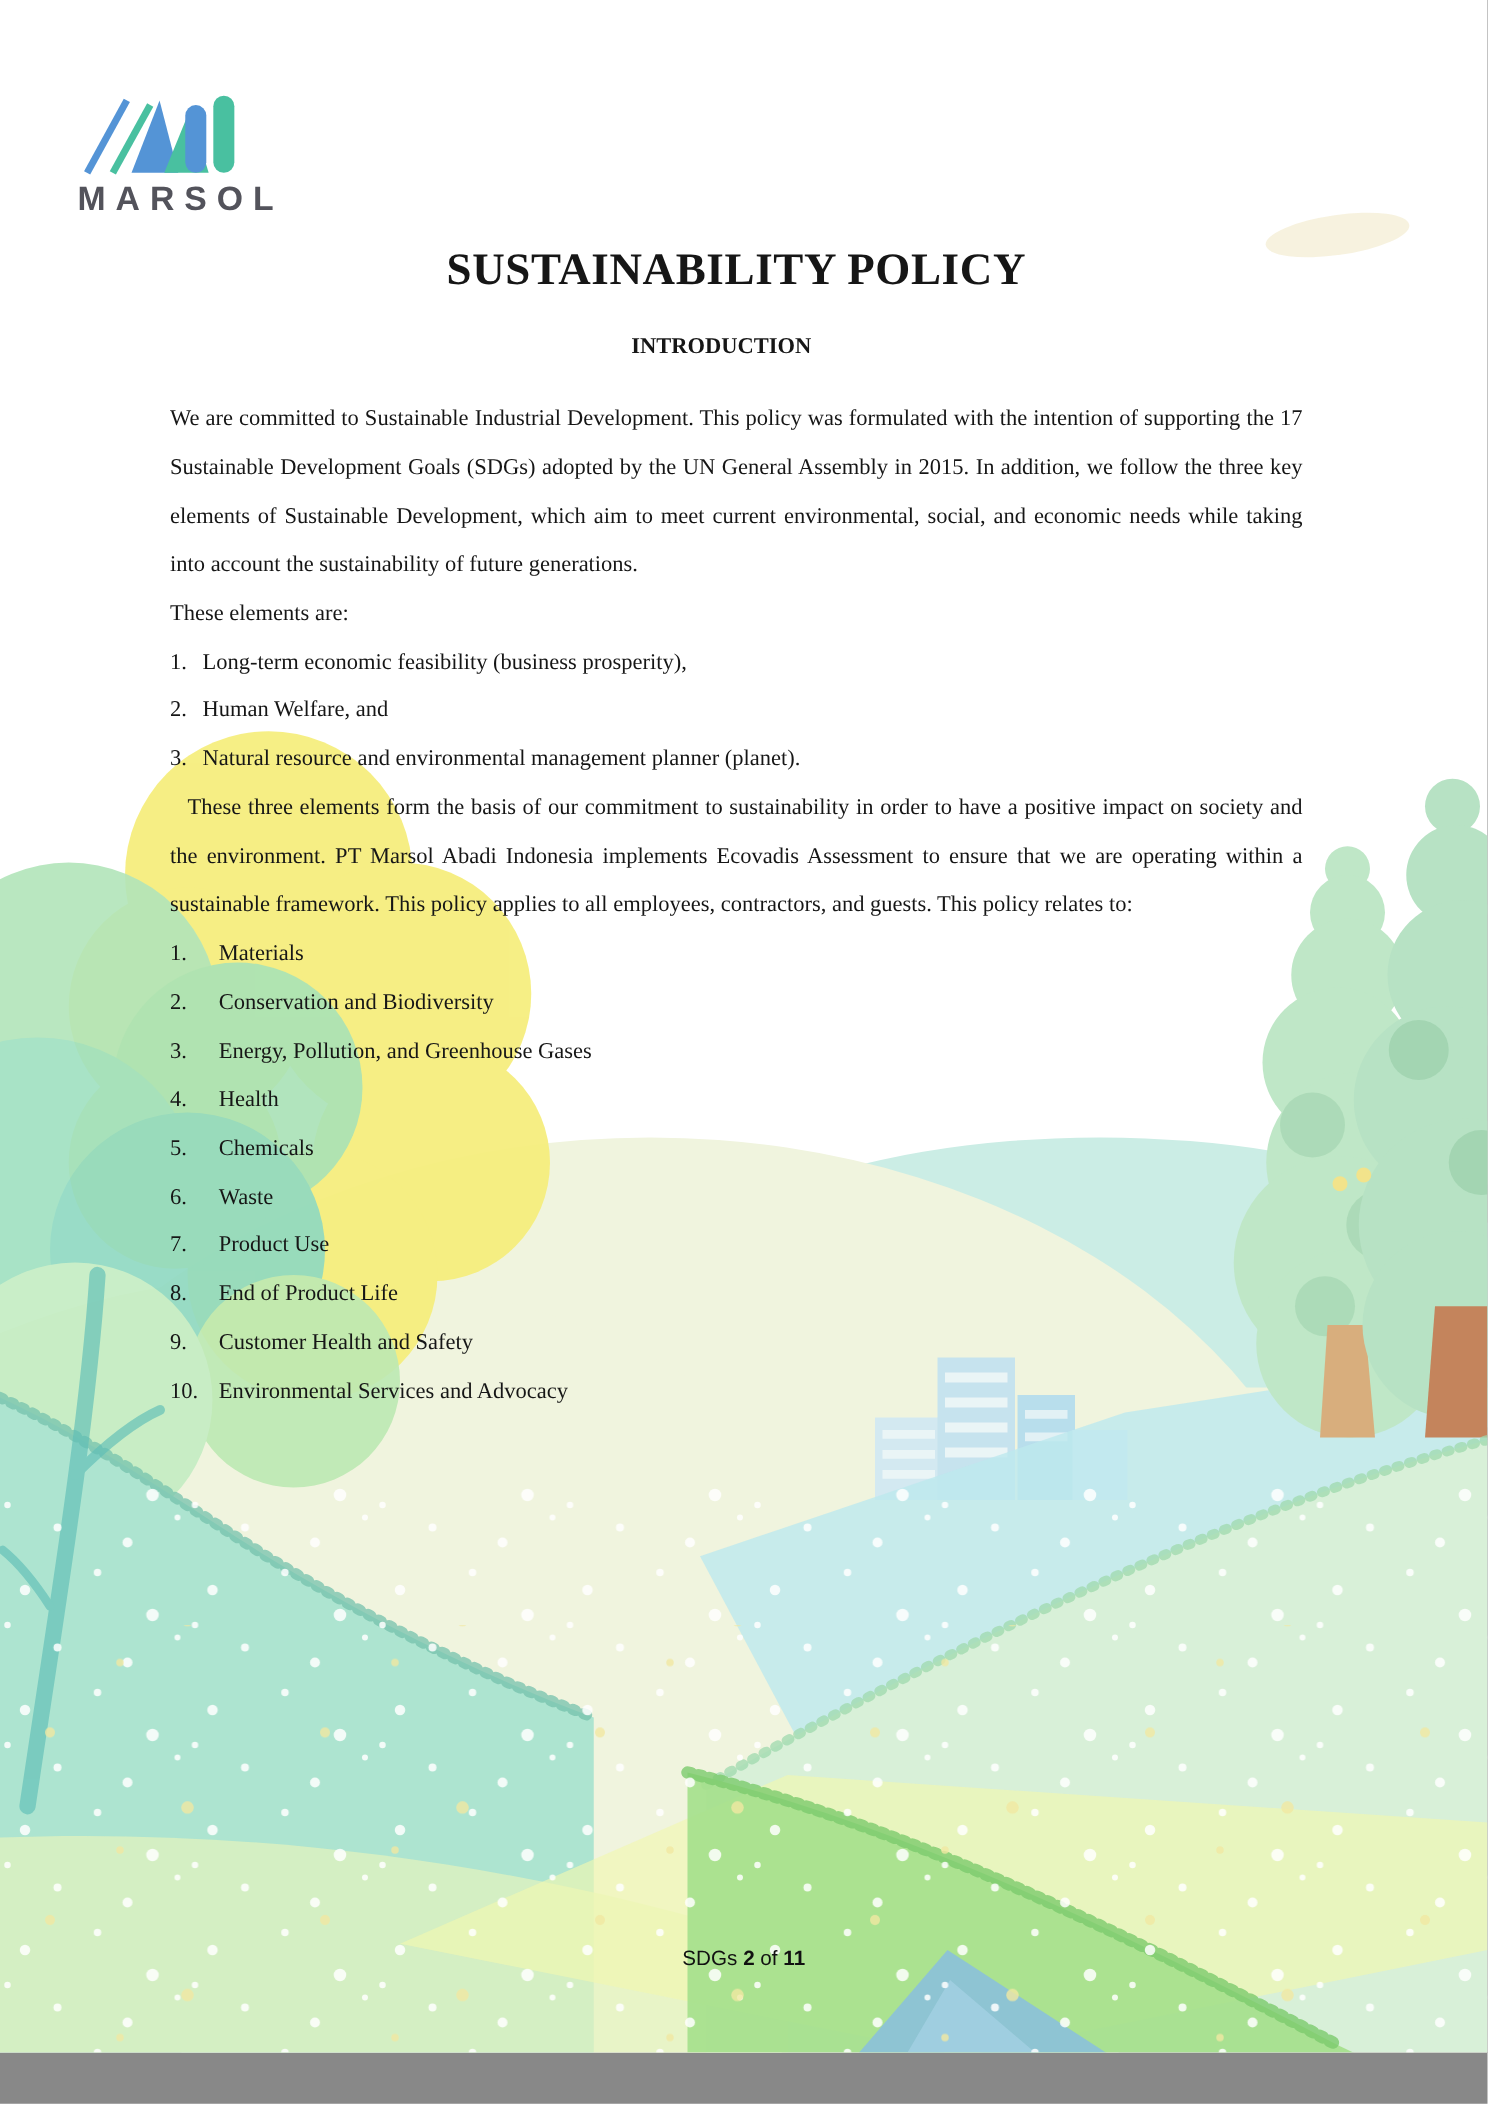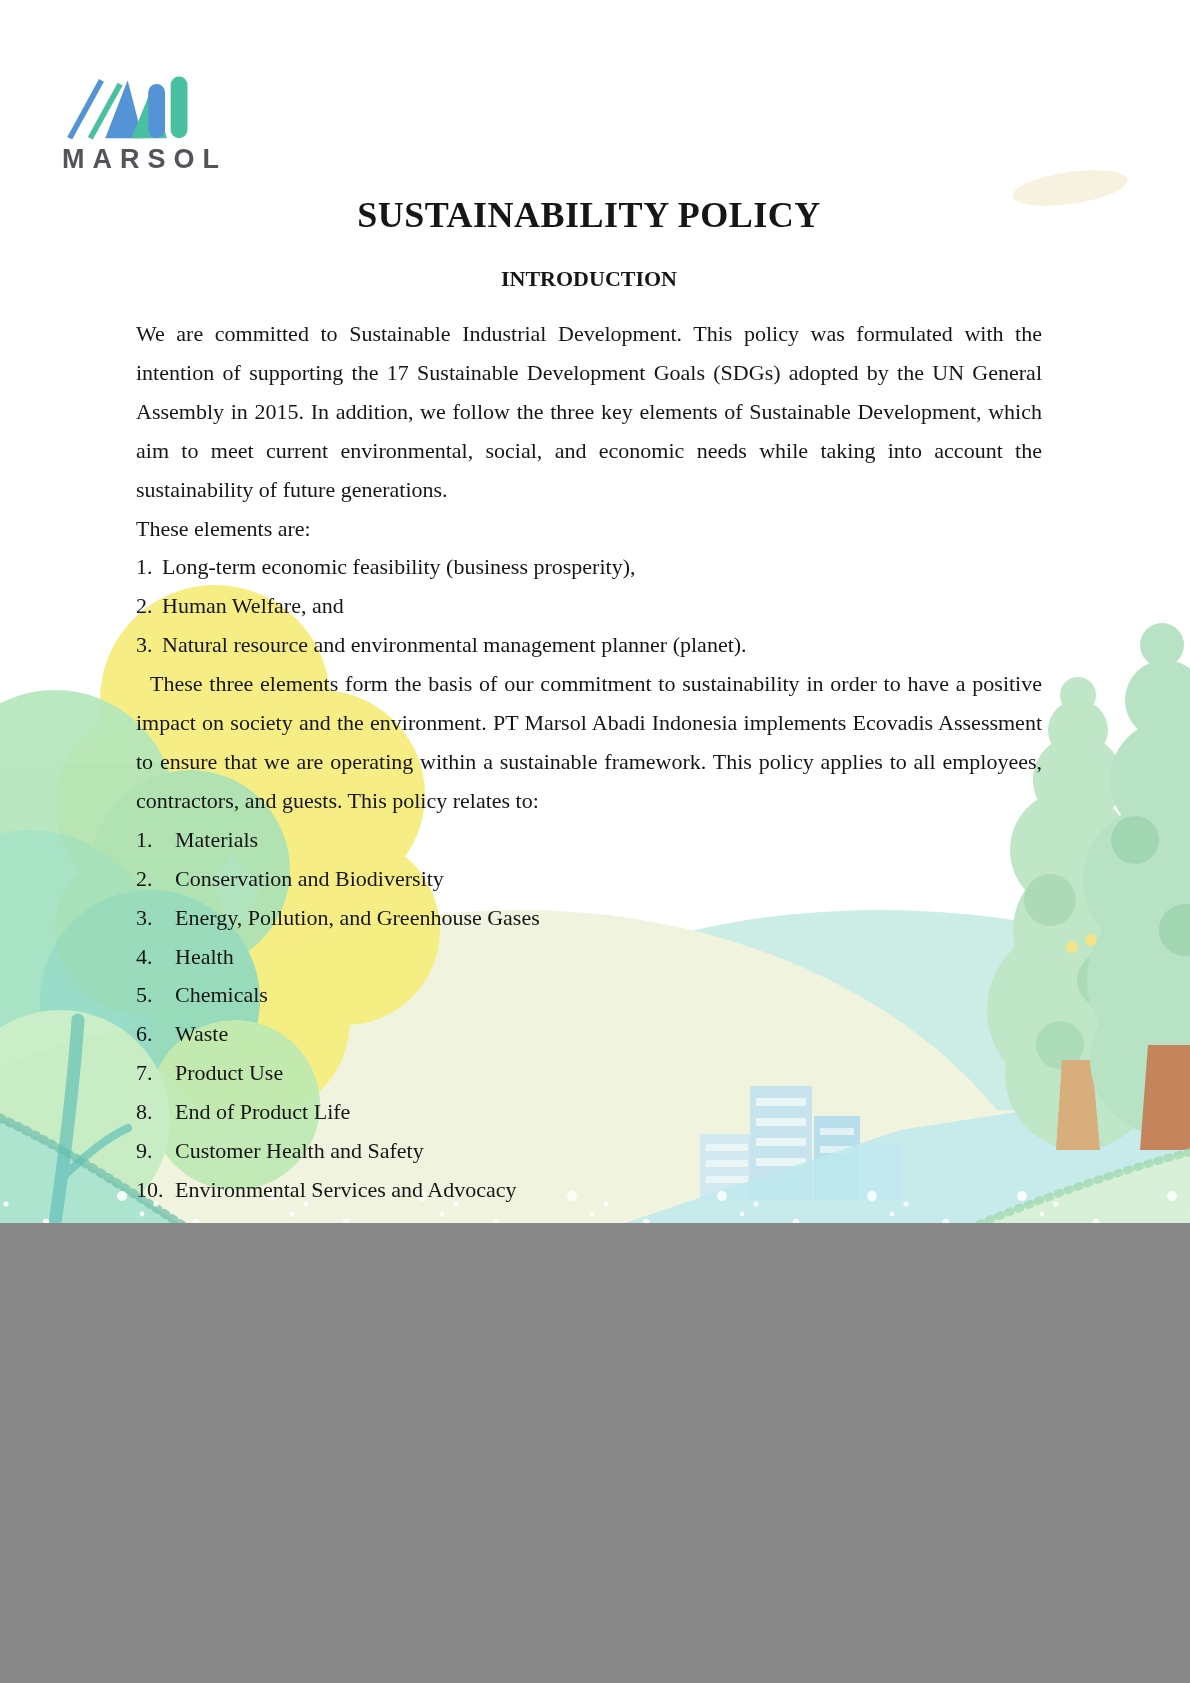--- a/index.html
+++ b/index.html
@@ -1,41 +1,41 @@
 <!DOCTYPE html>
 <html><head>
 <meta charset="utf-8">
 <style>
   html,body{margin:0;padding:0;background:#888;}
   .page{
-    position:relative;width:1190px;height:1223px;margin:0 auto;
+    position:relative;width:1190px;height:1642px;margin:0 auto;
     background:#ffffff;overflow:hidden;
     font-family:"Liberation Serif", serif;color:#161616;
   }
   .bg{position:absolute;left:0;top:0;width:1190px;height:1683px;}
   
   .logo{position:absolute;left:62px;top:56px;width:170px;}
   .logo .mark{display:block;}
   .brand{
     font-family:"Liberation Sans", sans-serif;font-weight:700;
     font-size:27px;letter-spacing:8px;color:#53535b;margin-top:2px;
   }
   
   .title{
     position:absolute;left:136px;top:194px;width:906px;margin:0;
     text-align:center;font-size:36px;font-weight:700;letter-spacing:.5px;
   }
   .heading{
-    position:absolute;left:136px;top:266px;width:906px;margin:0;
-    text-align:center;font-size:22px;font-weight:700;
+    position:absolute;left:124px;top:266px;width:906px;margin:0;
+    text-align:center;font-size:18px;font-weight:700;
   }
   
   .body{
     position:absolute;left:136px;top:315px;width:906px;
-    font-size:22px;line-height:38.9px;
+    font-size:18px;line-height:38.9px;
   }
   .body p{margin:0;text-align:justify;}
   .body p.single{text-align:left;}
   .indent{text-indent:14px;}
   ol.plain{list-style:none;margin:0;padding:0;}
   ol.plain li{display:flex;align-items:baseline;}
   .num{flex:0 0 auto;display:inline-block;}
   .elements .num{width:26px;}
   .topics .num{width:39px;}
   .topics{margin-top:0;}

